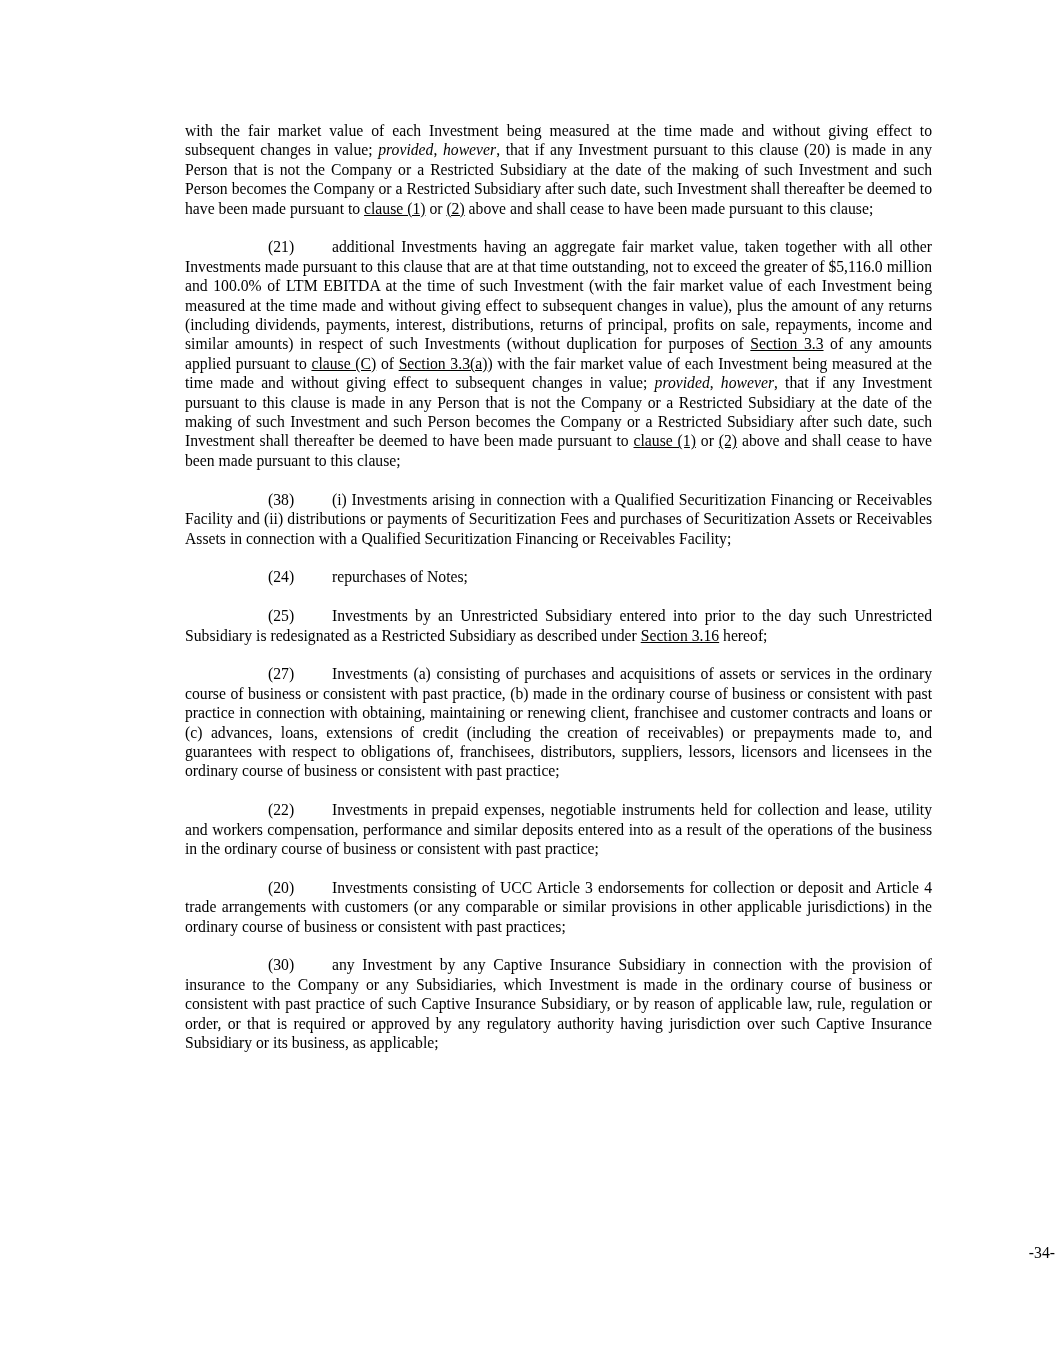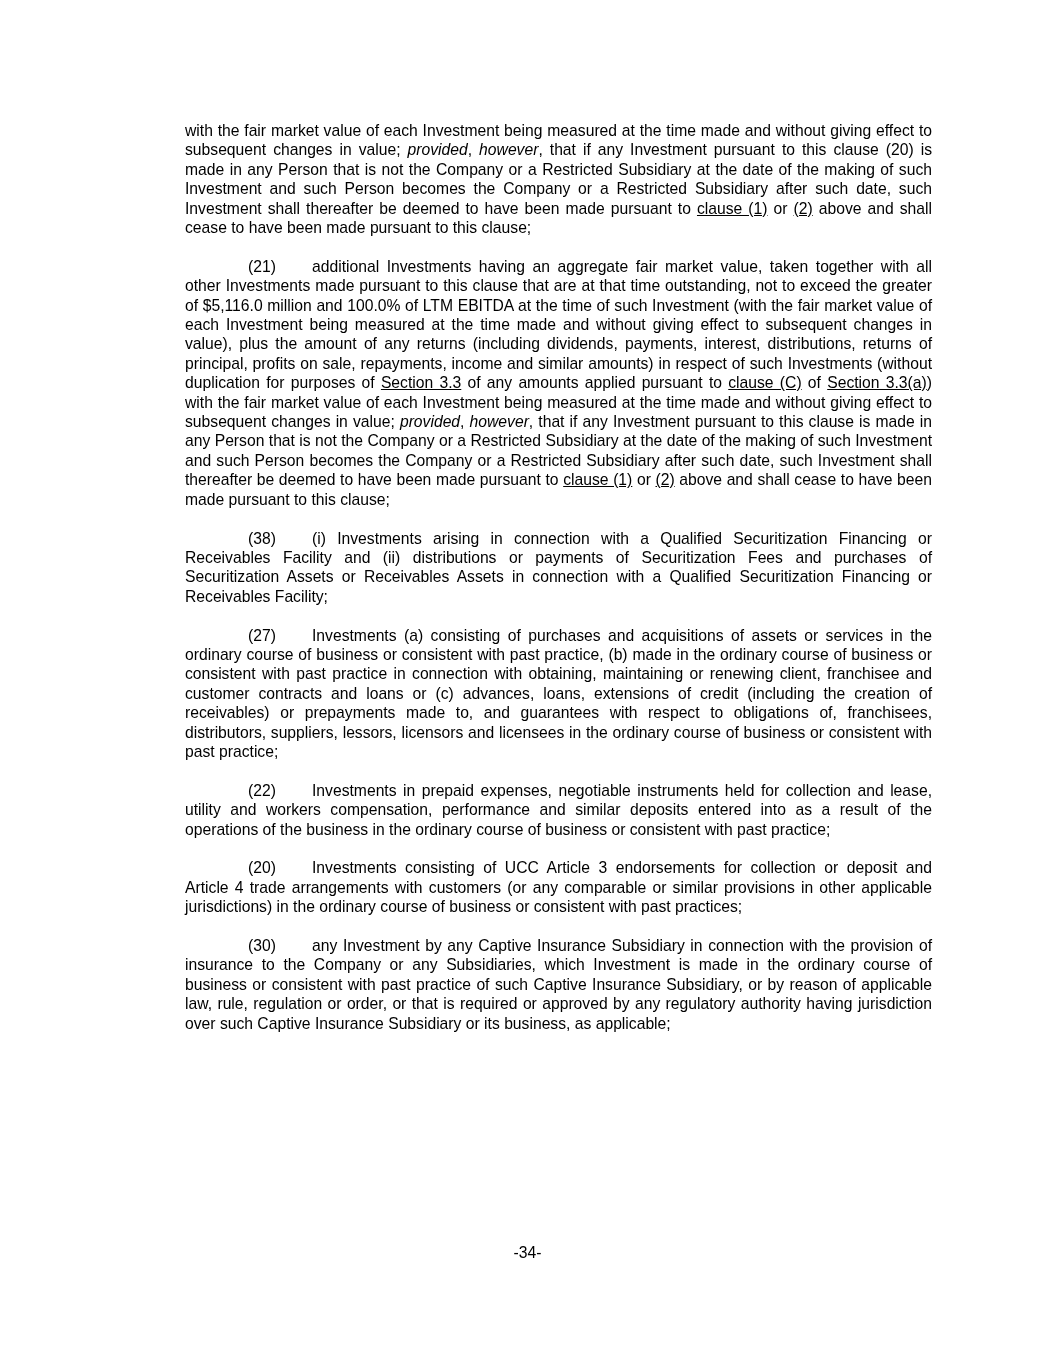--- a/index.html
+++ b/index.html
@@ -4,21 +4,21 @@
 <style>
   * { margin: 0; padding: 0; box-sizing: border-box; }
   html, body { background: #ffffff; }
   .page {
     position: relative;
     width: 1055px;
     height: 1365px;
     margin: 0 auto;
     background: #ffffff;
     color: #000000;
-    font-family: Liberation Sans, sans-serif;
+    font-family: Liberation Serif, serif;
     font-size: 15.7px;
     line-height: 19.4px;
     overflow: hidden;
   }
   .content {
     position: absolute;
     left: 185px;
     top: 121px;
     width: 747px;
   }
@@ -26,39 +26,42 @@
     text-align: justify;
     margin-bottom: 19.4px;
   }
   .para.numbered {
     text-indent: 63px;
   }
   .pnum {
     display: inline-block;
     width: 64px;
     text-indent: 0;
+    margin-left: 20px;
   }
   .seg.plain { font-style: normal; text-decoration: none; }
   .seg.italic { font-style: italic; }
   .seg.underline { text-decoration: underline; }
   .footer {
     position: absolute;
     left: 0;
     top: 1243px;
     width: 100%;
-    text-align: center;
+    text-align: right;
   }
 </style>
 </head>
 <body>
 
 <div class="page">
   <div class="content">
       <p class="para"><span class="seg plain">with the fair market value of each Investment being measured at the time made and without giving effect to subsequent changes in value; </span><span class="seg italic">provided</span><span class="seg plain">, </span><span class="seg italic">however</span><span class="seg plain">, that if any Investment pursuant to this clause (20) is made in any Person that is not the Company or a Restricted Subsidiary at the date of the making of such Investment and such Person becomes the Company or a Restricted Subsidiary after such date, such Investment shall thereafter be deemed to have been made pursuant to </span><span class="seg underline">clause (1)</span><span class="seg plain"> or </span><span class="seg underline">(2)</span><span class="seg plain"> above and shall cease to have been made pursuant to this clause;</span></p>
       <p class="para numbered"><span class="pnum">(21)</span><span class="seg plain">additional Investments having an aggregate fair market value, taken together with all other Investments made pursuant to this clause that are at that time outstanding, not to exceed the greater of $5,116.0 million and 100.0% of LTM EBITDA at the time of such Investment (with the fair market value of each Investment being measured at the time made and without giving effect to subsequent changes in value), plus the amount of any returns (including dividends, payments, interest, distributions, returns of principal, profits on sale, repayments, income and similar amounts) in respect of such Investments (without duplication for purposes of </span><span class="seg underline">Section 3.3</span><span class="seg plain"> of any amounts applied pursuant to </span><span class="seg underline">clause (C)</span><span class="seg plain"> of </span><span class="seg underline">Section 3.3(a)</span><span class="seg plain">) with the fair market value of each Investment being measured at the time made and without giving effect to subsequent changes in value; </span><span class="seg italic">provided</span><span class="seg plain">, </span><span class="seg italic">however</span><span class="seg plain">, that if any Investment pursuant to this clause is made in any Person that is not the Company or a Restricted Subsidiary at the date of the making of such Investment and such Person becomes the Company or a Restricted Subsidiary after such date, such Investment shall thereafter be deemed to have been made pursuant to </span><span class="seg underline">clause (1)</span><span class="seg plain"> or </span><span class="seg underline">(2)</span><span class="seg plain"> above and shall cease to have been made pursuant to this clause;</span></p>
       <p class="para numbered"><span class="pnum">(38)</span><span class="seg plain">(i) Investments arising in connection with a Qualified Securitization Financing or Receivables Facility and (ii) distributions or payments of Securitization Fees and purchases of Securitization Assets or Receivables Assets in connection with a Qualified Securitization Financing or Receivables Facility;</span></p>
+      <p class="para numbered"><span class="pnum">(24)</span><span class="seg plain">repurchases of Notes;</span></p>
+      <p class="para numbered"><span class="pnum">(25)</span><span class="seg plain">Investments by an Unrestricted Subsidiary entered into prior to the day such Unrestricted Subsidiary is redesignated as a Restricted Subsidiary as described under </span><span class="seg underline">Section 3.16</span><span class="seg plain"> hereof;</span></p>
       <p class="para numbered"><span class="pnum">(27)</span><span class="seg plain">Investments (a) consisting of purchases and acquisitions of assets or services in the ordinary course of business or consistent with past practice, (b) made in the ordinary course of business or consistent with past practice in connection with obtaining, maintaining or renewing client, franchisee and customer contracts and loans or (c) advances, loans, extensions of credit (including the creation of receivables) or prepayments made to, and guarantees with respect to obligations of, franchisees, distributors, suppliers, lessors, licensors and licensees in the ordinary course of business or consistent with past practice;</span></p>
       <p class="para numbered"><span class="pnum">(22)</span><span class="seg plain">Investments in prepaid expenses, negotiable instruments held for collection and lease, utility and workers compensation, performance and similar deposits entered into as a result of the operations of the business in the ordinary course of business or consistent with past practice;</span></p>
       <p class="para numbered"><span class="pnum">(20)</span><span class="seg plain">Investments consisting of UCC Article 3 endorsements for collection or deposit and Article 4 trade arrangements with customers (or any comparable or similar provisions in other applicable jurisdictions) in the ordinary course of business or consistent with past practices;</span></p>
       <p class="para numbered"><span class="pnum">(30)</span><span class="seg plain">any Investment by any Captive Insurance Subsidiary in connection with the provision of insurance to the Company or any Subsidiaries, which Investment is made in the ordinary course of business or consistent with past practice of such Captive Insurance Subsidiary, or by reason of applicable law, rule, regulation or order, or that is required or approved by any regulatory authority having jurisdiction over such Captive Insurance Subsidiary or its business, as applicable;</span></p>
     </div>
   <div class="footer">-34-</div>
 </div>
 
 </body></html>

